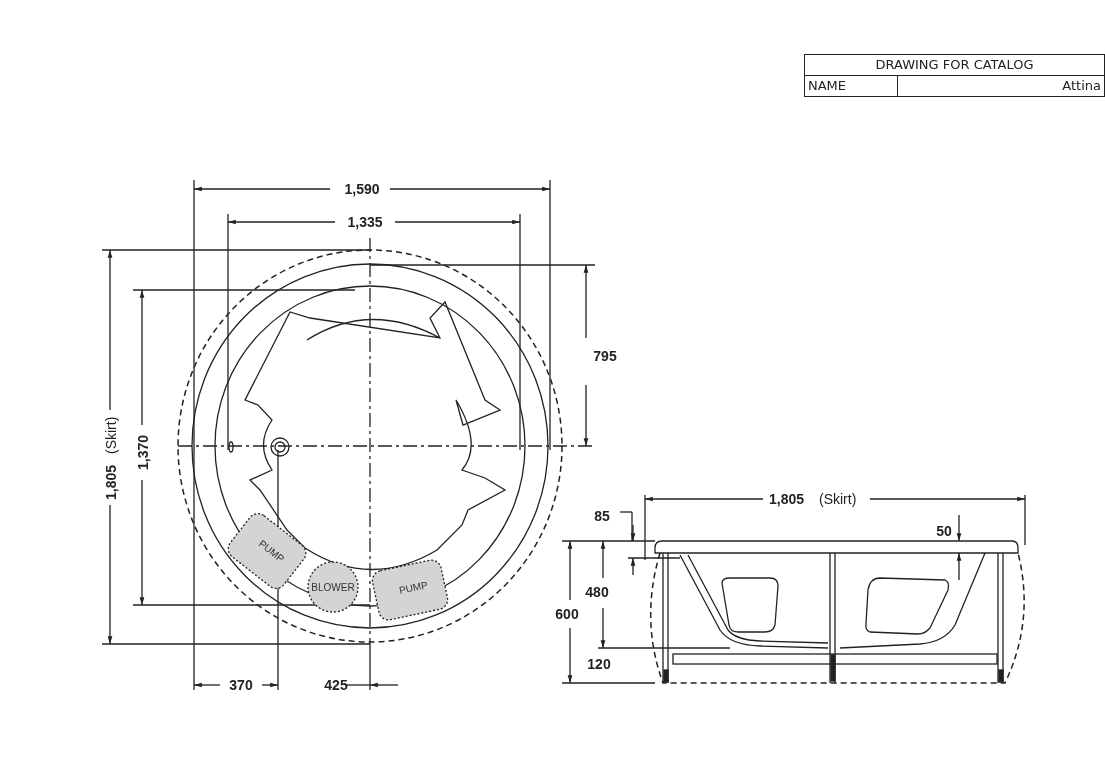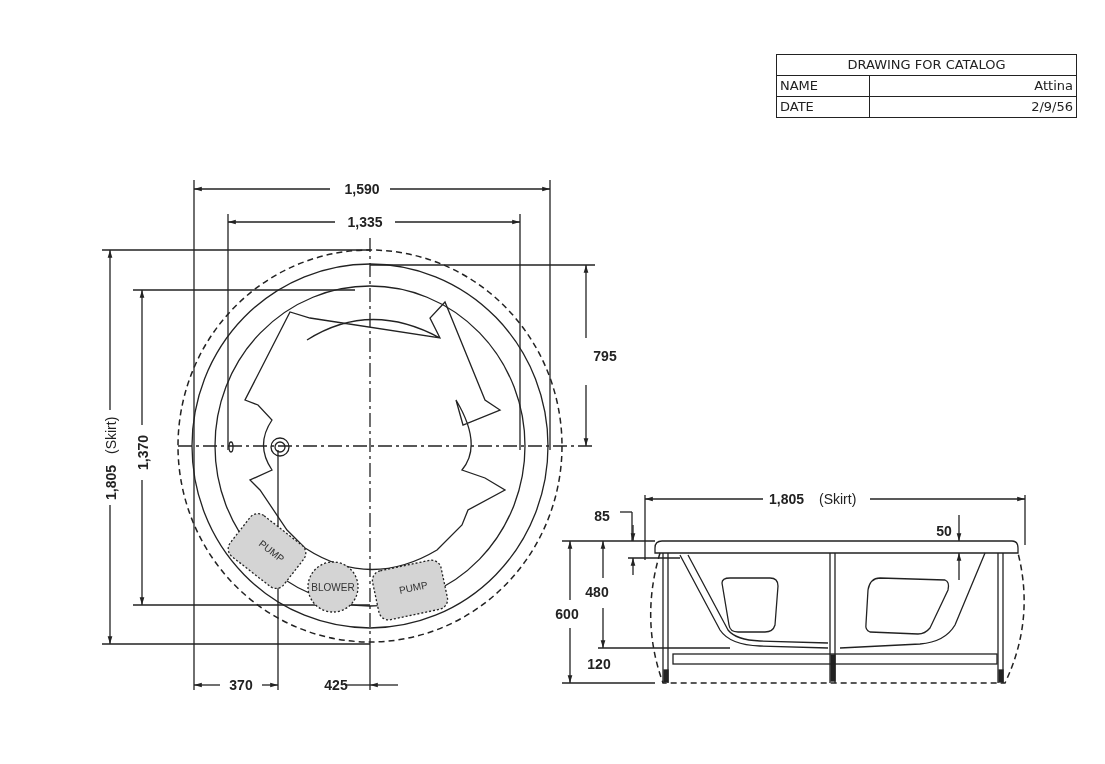--- a/index.html
+++ b/index.html
@@ -1,41 +1,37 @@
 <!DOCTYPE html>
 <html><head>
 <meta charset="utf-8">
 <style>
   html, body { margin: 0; padding: 0; background: #ffffff; }
   body { width: 1105px; height: 764px; position: relative; overflow: hidden; font-family: "DejaVu Sans", sans-serif; }
   #drawing { position: absolute; left: 0; top: 0; }
-  .title-block { position: absolute; left: 776px; top: 54px; border-collapse: collapse; font-family: "DejaVu Sans", sans-serif; font-size: 13px; color: #222; }
+  .title-block { position: absolute; left: 804px; top: 54px; border-collapse: collapse; font-family: "DejaVu Sans", sans-serif; font-size: 13px; color: #222; }
   .title-block td { border: 1.5px solid #222; padding: 0 3px; height: 20px; line-height: 20px; }
   .title-block .hdr { text-align: center; }
   .title-block .lbl { width: 86px; text-align: left; }
   .title-block .val { width: 200px; text-align: right; }
   .dim { font-family: "Liberation Sans", sans-serif; font-weight: bold; font-size: 14px; fill: #222; }
   .dim-n { font-family: "Liberation Sans", sans-serif; font-size: 14px; fill: #222; }
   .comp { font-family: "Liberation Sans", sans-serif; font-size: 10px; fill: #333; }
 </style>
 </head>
 <body>
 
 <table class="title-block">
   <tbody>
       <tr>
         <td class="hdr" colspan="2">DRAWING FOR CATALOG</td>
       </tr>
   <tr>
         <td class="lbl">NAME</td>
         <td class="val">Attina</td>
-      </tr>
-  <tr>
-        <td class="lbl">DATE</td>
-        <td class="val">2/9/56</td>
       </tr>
 </tbody>
   </table>
 
 <svg id="drawing" width="1105" height="764" viewBox="0 0 1105 764" xmlns="http://www.w3.org/2000/svg">
   <defs>
     <marker id="arr" viewBox="0 0 10 10" refX="10" refY="5" markerWidth="9" markerHeight="6" orient="auto-start-reverse">
       <path d="M0,2 L10,5 L0,8 z" fill="#222"></path>
     </marker>
   </defs>

